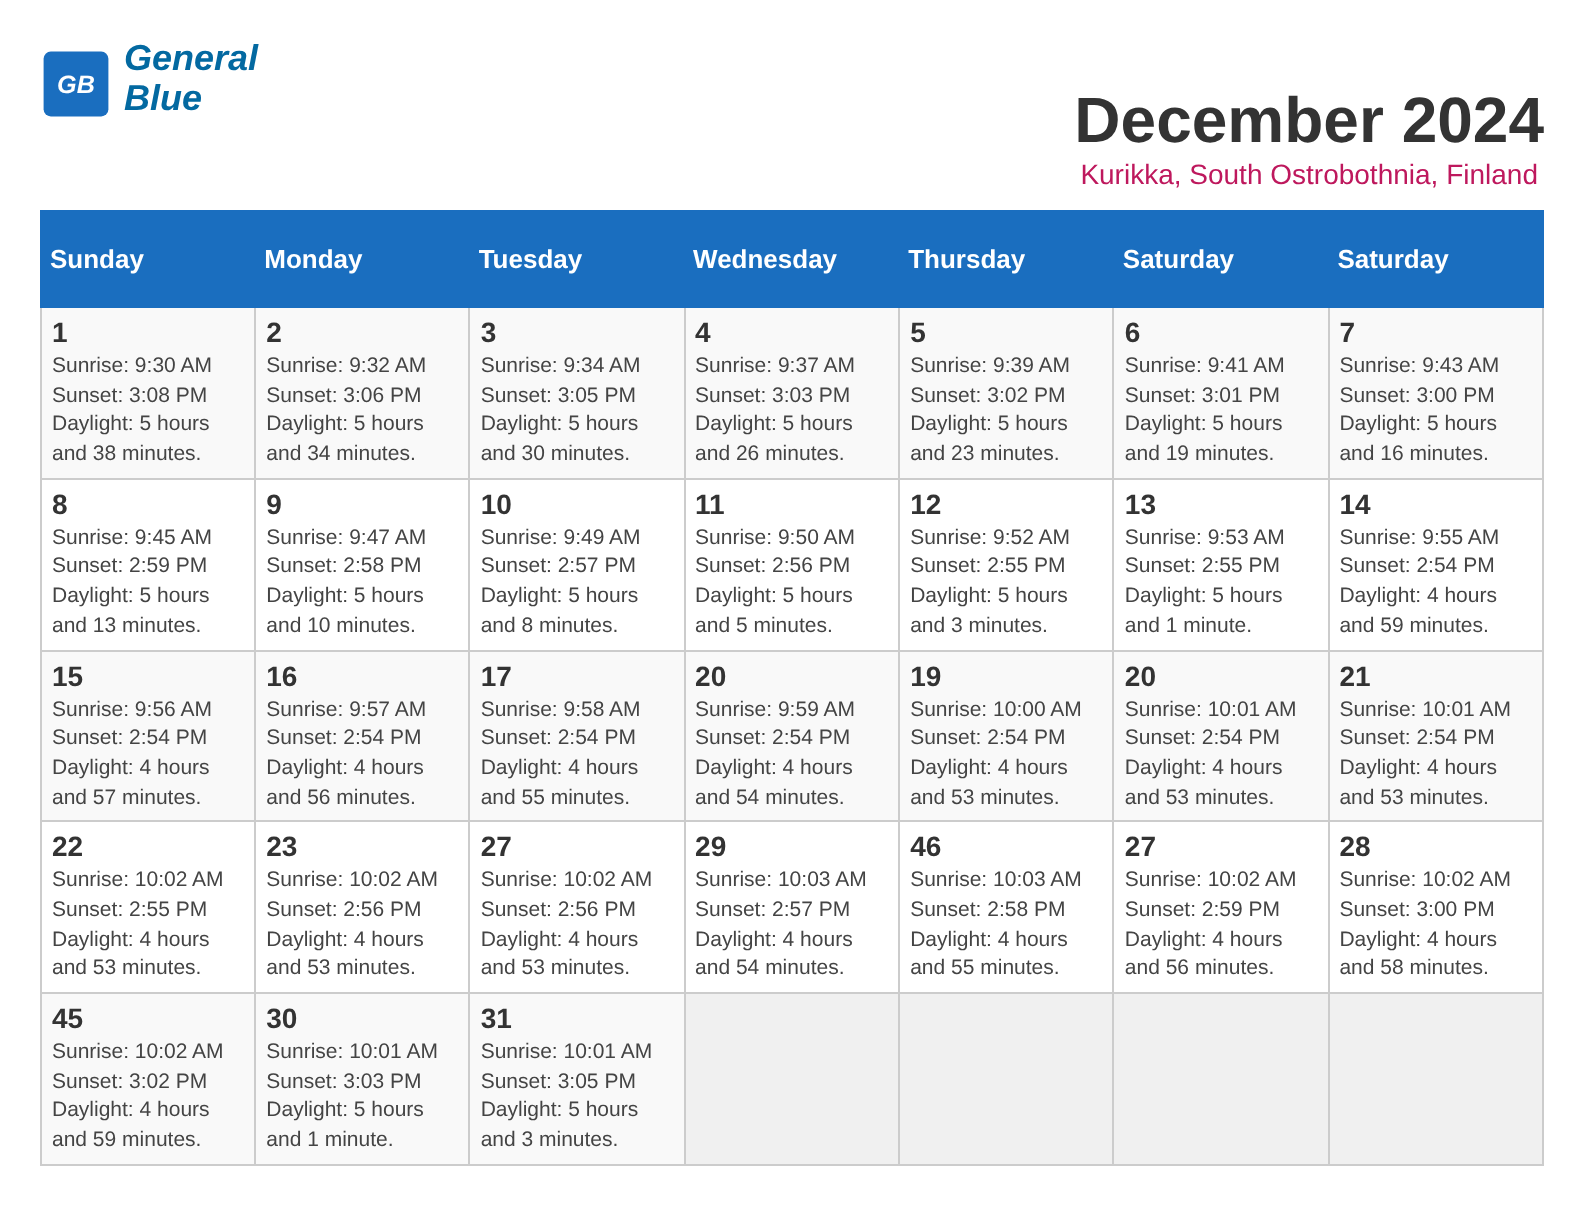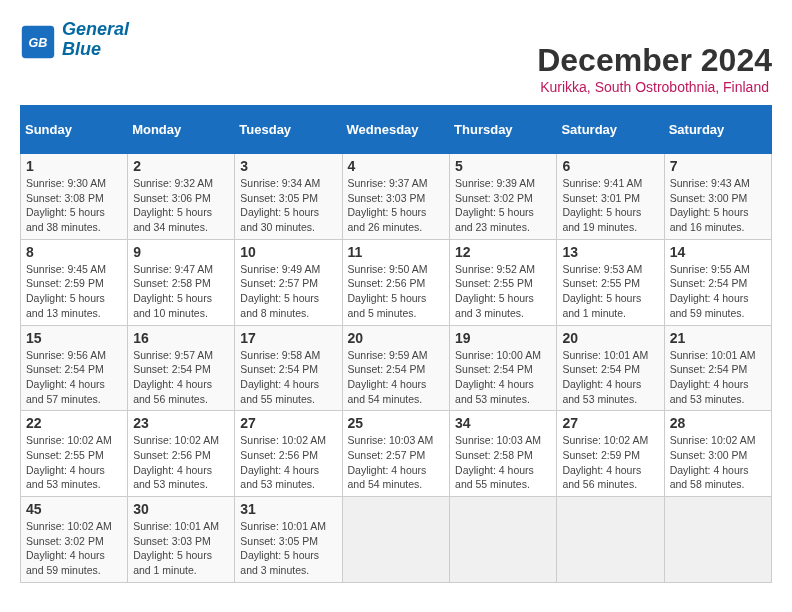--- a/index.html
+++ b/index.html
@@ -321,29 +321,29 @@
       </td>
         <td>
         <span class="day-num">27</span>
         <div class="day-info">
           Sunrise: 10:02 AM<br>
           Sunset: 2:56 PM<br>
           Daylight: 4 hours and 53 minutes.
         </div>
       </td>
         <td>
-        <span class="day-num">25</span>
+        <span class="day-num">29</span>
         <div class="day-info">
           Sunrise: 10:03 AM<br>
           Sunset: 2:57 PM<br>
           Daylight: 4 hours and 54 minutes.
         </div>
       </td>
         <td>
-        <span class="day-num">34</span>
+        <span class="day-num">46</span>
         <div class="day-info">
           Sunrise: 10:03 AM<br>
           Sunset: 2:58 PM<br>
           Daylight: 4 hours and 55 minutes.
         </div>
       </td>
         <td>
         <span class="day-num">27</span>
         <div class="day-info">
           Sunrise: 10:02 AM<br>

